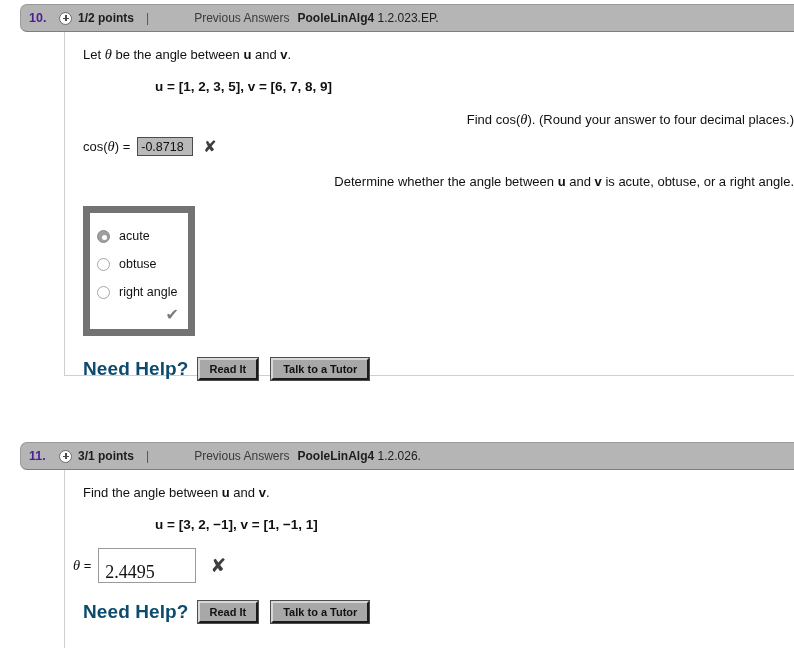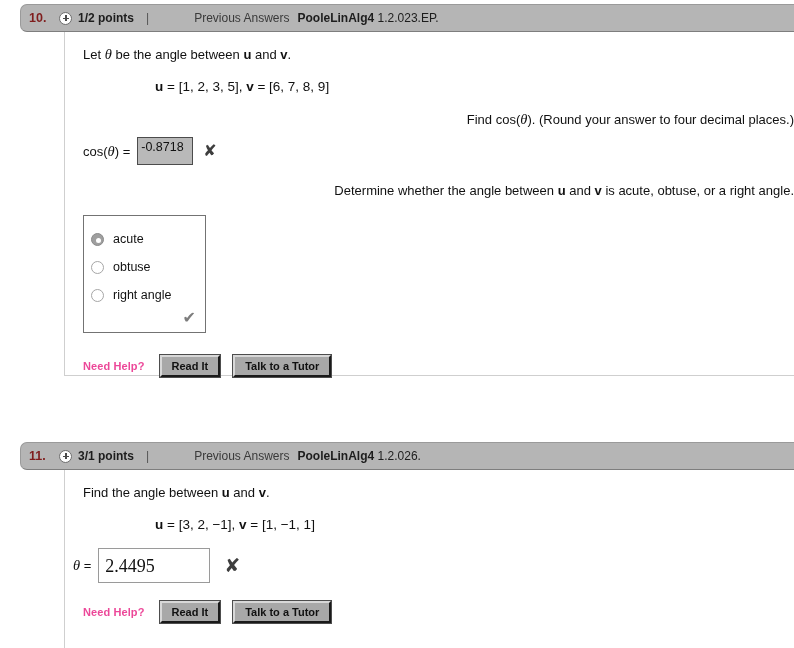--- a/index.html
+++ b/index.html
@@ -37,21 +37,21 @@
     align-items: center;
     font-size: 12px;
     color: #2c2c2c;
   }
   .prob-num {
     font-weight: bold;
     font-size: 12.5px;
     width: 38px;
     text-align: left;
     padding-left: 8px;
-    color: #7f1d1d;
+    color: #4c1d95;
   }
   .plus-icon {
     display: inline-block;
     width: 13px;
     height: 13px;
     border-radius: 50%;
     background: #ffffff;
     border: 1px solid #6e6e6e;
     position: relative;
     margin-right: 6px;
@@ -97,69 +97,69 @@
   .vec { font-weight: bold; }
   .theta { font-family: "Liberation Serif", serif; font-style: italic; font-size: 14.5px; }
 
   .eqline {
     font-size: 13.5px;
     font-weight: bold;
     color: #111;
     margin-top: 16px;
     margin-left: 72px;
   }
-  .eqline .plain { font-weight: normal; }
+  .eqline .plain { font-weight: bold; }
 
   .prompt { margin-top: 17px; text-align: right; }
 
   .answer-row { display: flex; align-items: center; margin-top: 9px; }
   .ans-label { font-size: 13px; color: #111; margin-right: 7px; }
 
   
   .ans-box-graded {
     background: #b9b9b9;
     border: 1px solid #4c4c4c;
     color: #111111;
     font-size: 12.5px;
     font-family: "Liberation Sans", sans-serif;
     padding: 2px 4px 2px 3px;
     min-width: 56px;
-    height: 28px;
+    height: 19px;
     line-height: 15px;
     text-align: left;
   }
 
   
   .ans-box-input {
     background: #ffffff;
     border: 1px solid #9a9a9a;
-    width: 112px;
+    width: 98px;
     height: 35px;
     font-family: "Liberation Serif", serif;
     font-size: 18px;
     color: #111;
-    padding: 2px 6px;
+    padding: 8px 6px;
     line-height: 30px;
   }
 
   .mark-x {
     font-family: "DejaVu Sans", sans-serif;
     font-weight: bold;
     color: #3e3e3e;
     font-size: 16px;
     margin-left: 10px;
     line-height: 1;
   }
   .mark-x.big { font-size: 19px; margin-left: 14px; }
 
   
   .radio-box {
     margin-top: 16px;
-    width: 123px;
-    border: 1px solid #737373;
+    width: 112px;
+    border: 7px solid #737373;
     background: #ffffff;
     padding: 9px 7px 4px 7px;
   }
   .radio-row { display: flex; align-items: center; height: 28px; }
   .radio {
     width: 13px;
     height: 13px;
     border-radius: 50%;
     border: 1px solid #a6a6a6;
     background: #ffffff;
@@ -182,24 +182,24 @@
     color: #7d7d7d;
     font-size: 16px;
     font-family: "DejaVu Sans", sans-serif;
     line-height: 1;
   }
 
   
   .need-help-row { display: flex; align-items: center; margin-top: 22px; }
   #body-11 .need-help-row { margin-top: 18px; }
   .need-help-label {
-    font-size: 11px;
-    font-weight: bold;
-    color: #ec4899;
-    margin-right: 15px;
+    font-size: 19px;
+    font-weight: bold;
+    color: #0c4a6e;
+    margin-right: 9px;
     letter-spacing: .1px;
   }
   .help-btn {
     background: #a8a8a8;
     border: 2px outset #c4c4c4;
     border-top-color: #d8d8d8;
     border-left-color: #d8d8d8;
     border-right-color: #6f6f6f;
     border-bottom-color: #6f6f6f;
     outline: 1px solid #4d4d4d;

